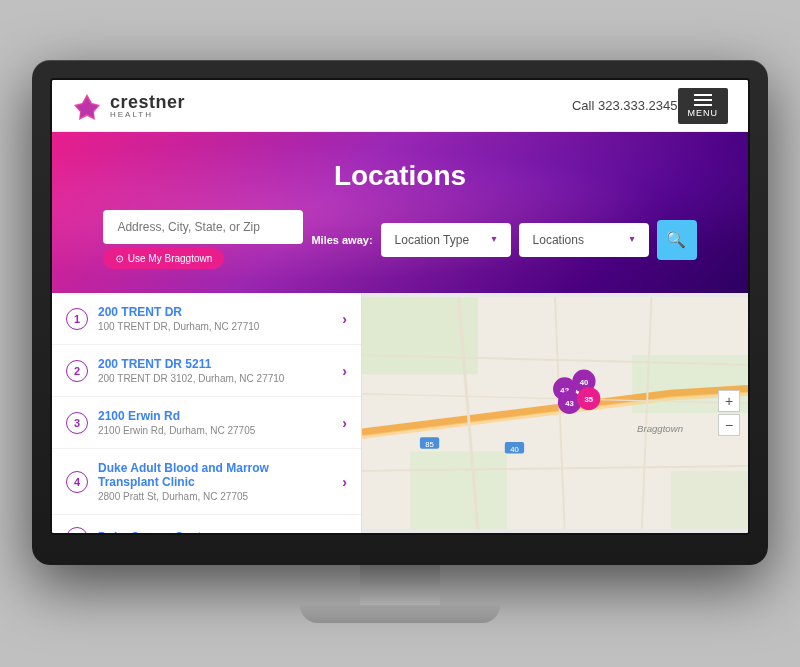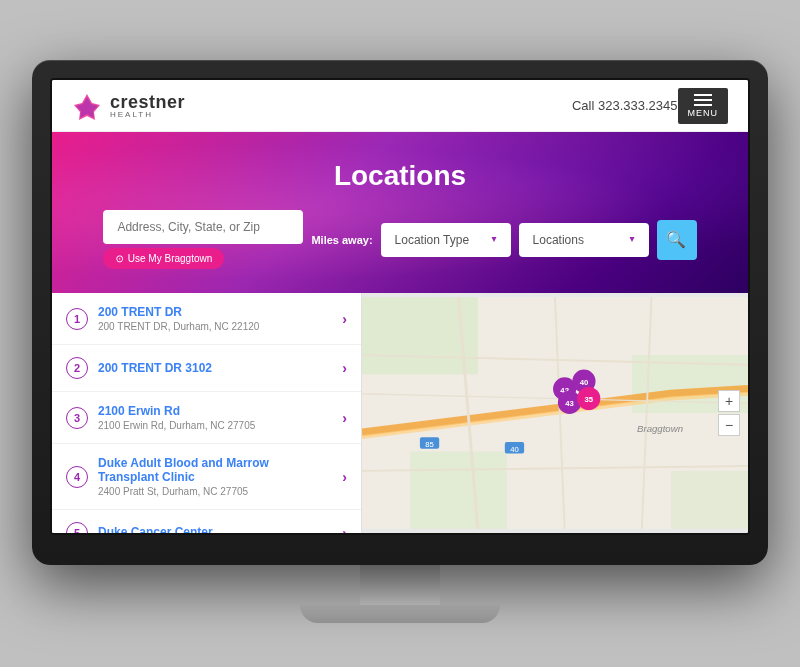--- a/index.html
+++ b/index.html
@@ -446,47 +446,48 @@
       </section>
 
       <div class="results-area">
 
         <div class="results-list">
 
           <div class="result-item">
             <div class="result-num">1</div>
             <div class="result-info">
               <div class="result-name">200 TRENT DR</div>
-              <div class="result-address">200 TRENT DR, Durham, NC 22120</div>
+              <div class="result-address">100 TRENT DR, Durham, NC 27710</div>
             </div>
             <span class="result-chevron">›</span>
           </div>
 
           <div class="result-item">
             <div class="result-num">2</div>
             <div class="result-info">
-              <div class="result-name">200 TRENT DR 3102</div>
+              <div class="result-name">200 TRENT DR 5211</div>
+              <div class="result-address">200 TRENT DR 3102, Durham, NC 27710</div>
             </div>
             <span class="result-chevron">›</span>
           </div>
 
           <div class="result-item">
             <div class="result-num">3</div>
             <div class="result-info">
               <div class="result-name">2100 Erwin Rd</div>
               <div class="result-address">2100 Erwin Rd, Durham, NC 27705</div>
             </div>
             <span class="result-chevron">›</span>
           </div>
 
           <div class="result-item">
             <div class="result-num">4</div>
             <div class="result-info">
               <div class="result-name">Duke Adult Blood and Marrow Transplant Clinic</div>
-              <div class="result-address">2400 Pratt St, Durham, NC 27705</div>
+              <div class="result-address">2800 Pratt St, Durham, NC 27705</div>
             </div>
             <span class="result-chevron">›</span>
           </div>
 
           <div class="result-item">
             <div class="result-num">5</div>
             <div class="result-info">
               <div class="result-name">Duke Cancer Center</div>
               <div class="result-address"></div>
             </div>

